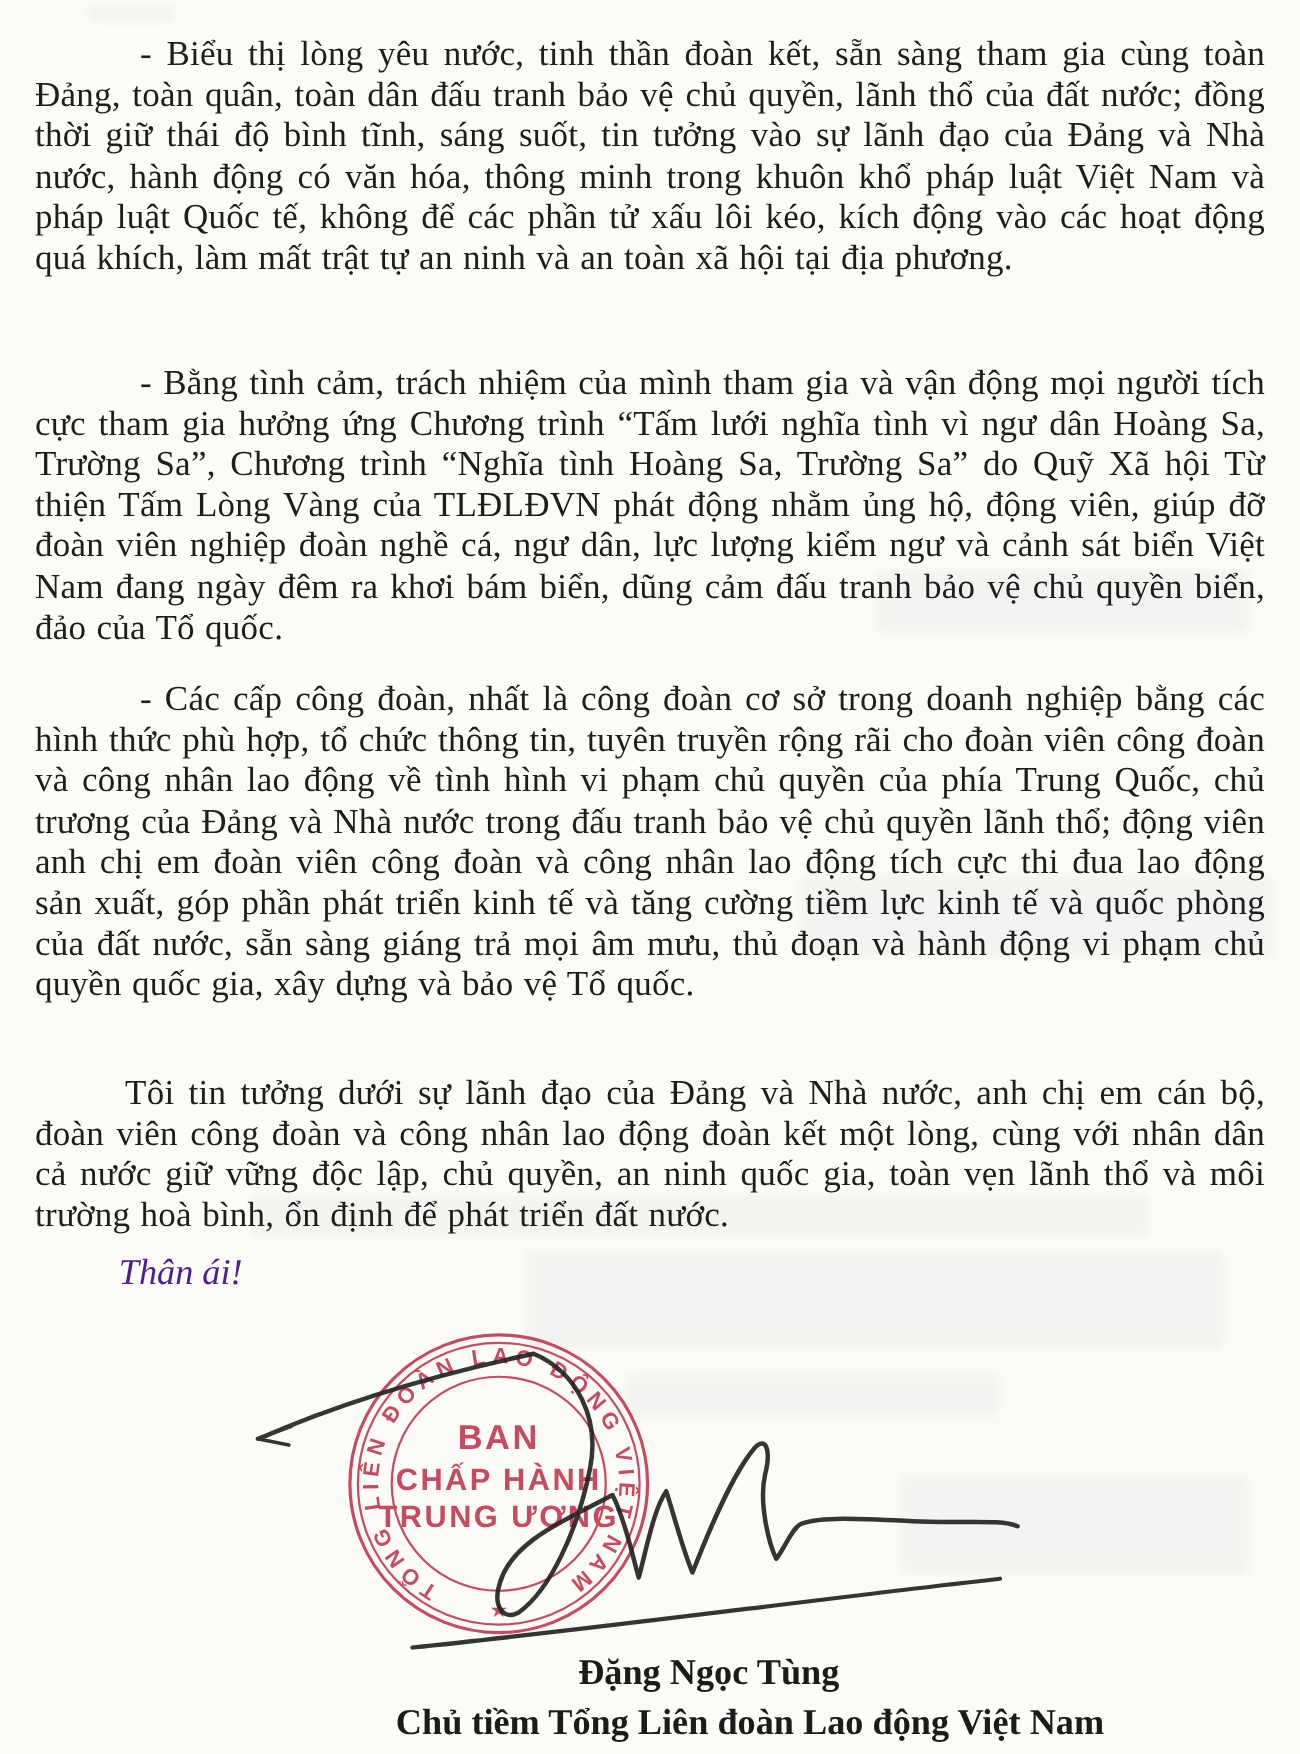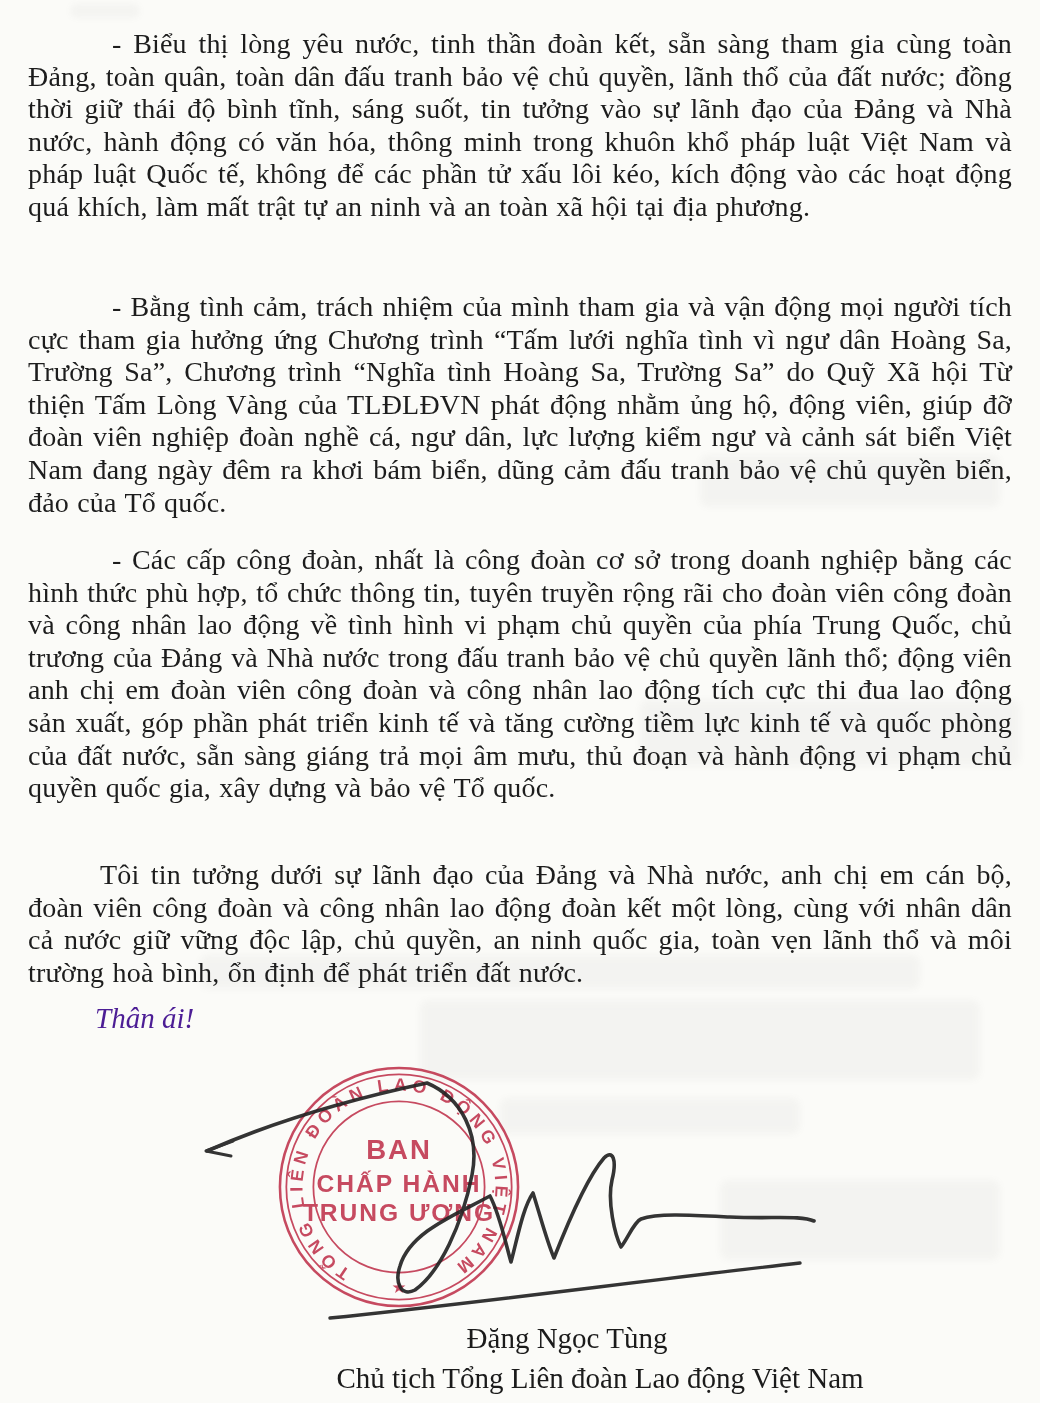--- a/index.html
+++ b/index.html
@@ -35,21 +35,21 @@
     font-family:"Liberation Sans","DejaVu Sans",sans-serif;
     font-weight:bold;letter-spacing:2px;
   }
   .ring-text{
     font-family:"Liberation Sans","DejaVu Sans",sans-serif;
     font-weight:bold;font-size:18px;letter-spacing:3px;
   }
   
   .signer{
     position:absolute;left:300px;top:1318px;width:600px;
-    text-align:center;color:#1b1b1b;font-weight:normal;
+    text-align:center;color:#1b1b1b;font-weight:bold;
   }
   .signer-name{font-size:29px;line-height:40px;margin-right:66px;}
   .signer-title{font-size:29px;line-height:40px;}
   
   .smudge{
     position:absolute;background:#8a8a88;border-radius:8px;
     filter:blur(3px);opacity:.06;
   }
 </style>
 </head>
@@ -113,16 +113,16 @@
         C 770,1219 801,1215 814,1221"></path>
 
       <path stroke-width="3" d="M 206,1151 L 233,1141 M 206,1151 L 231,1156"></path>
 
       <path stroke-width="3.4" d="M 330,1318 C 470,1304 640,1281 800,1263"></path>
     </g>
   </svg>
 
   <div class="signer">
     <div class="signer-name">Đặng Ngọc Tùng</div>
-    <div class="signer-title">Chủ tịch Tổng Liên đoàn Lao động Việt Nam</div>
+    <div class="signer-title">Chủ tiềm Tổng Liên đoàn Lao động Việt Nam</div>
   </div>
 
 </div>
 
 </body></html>

